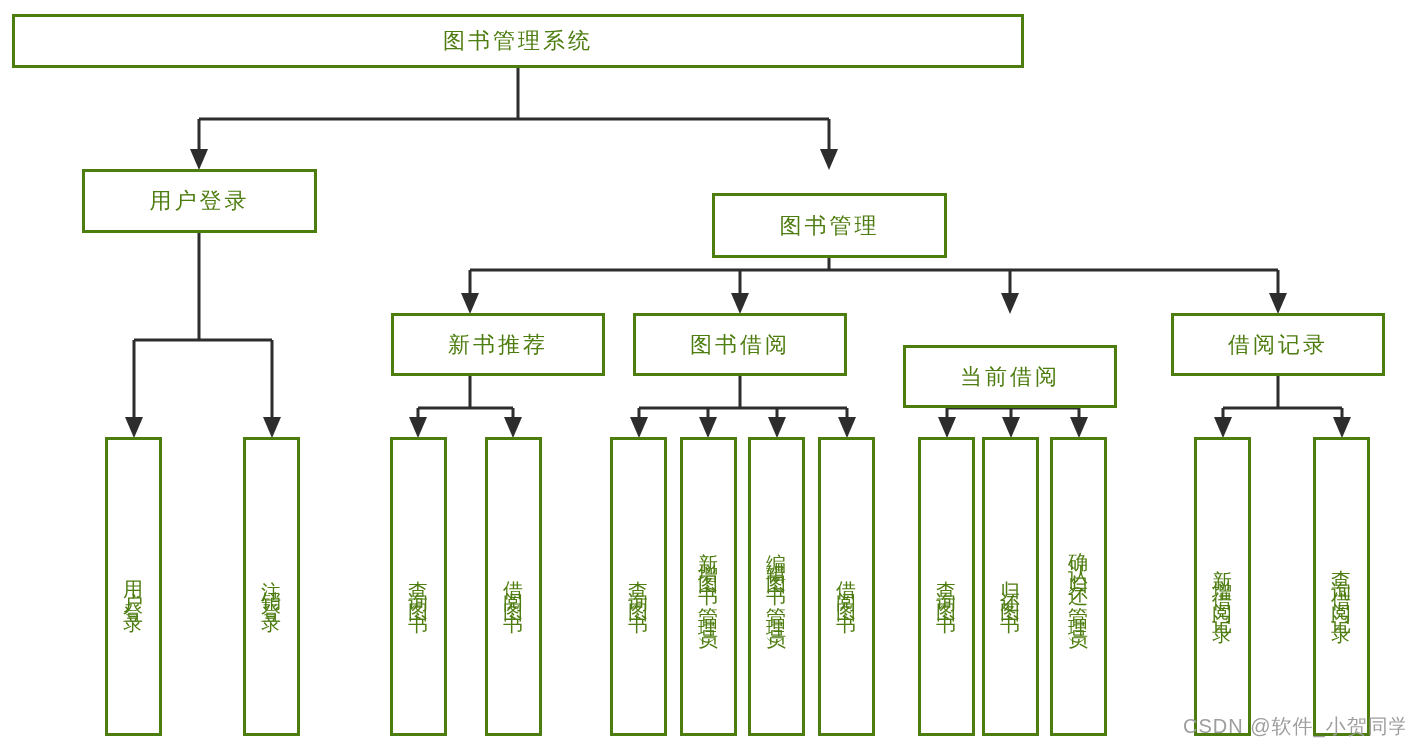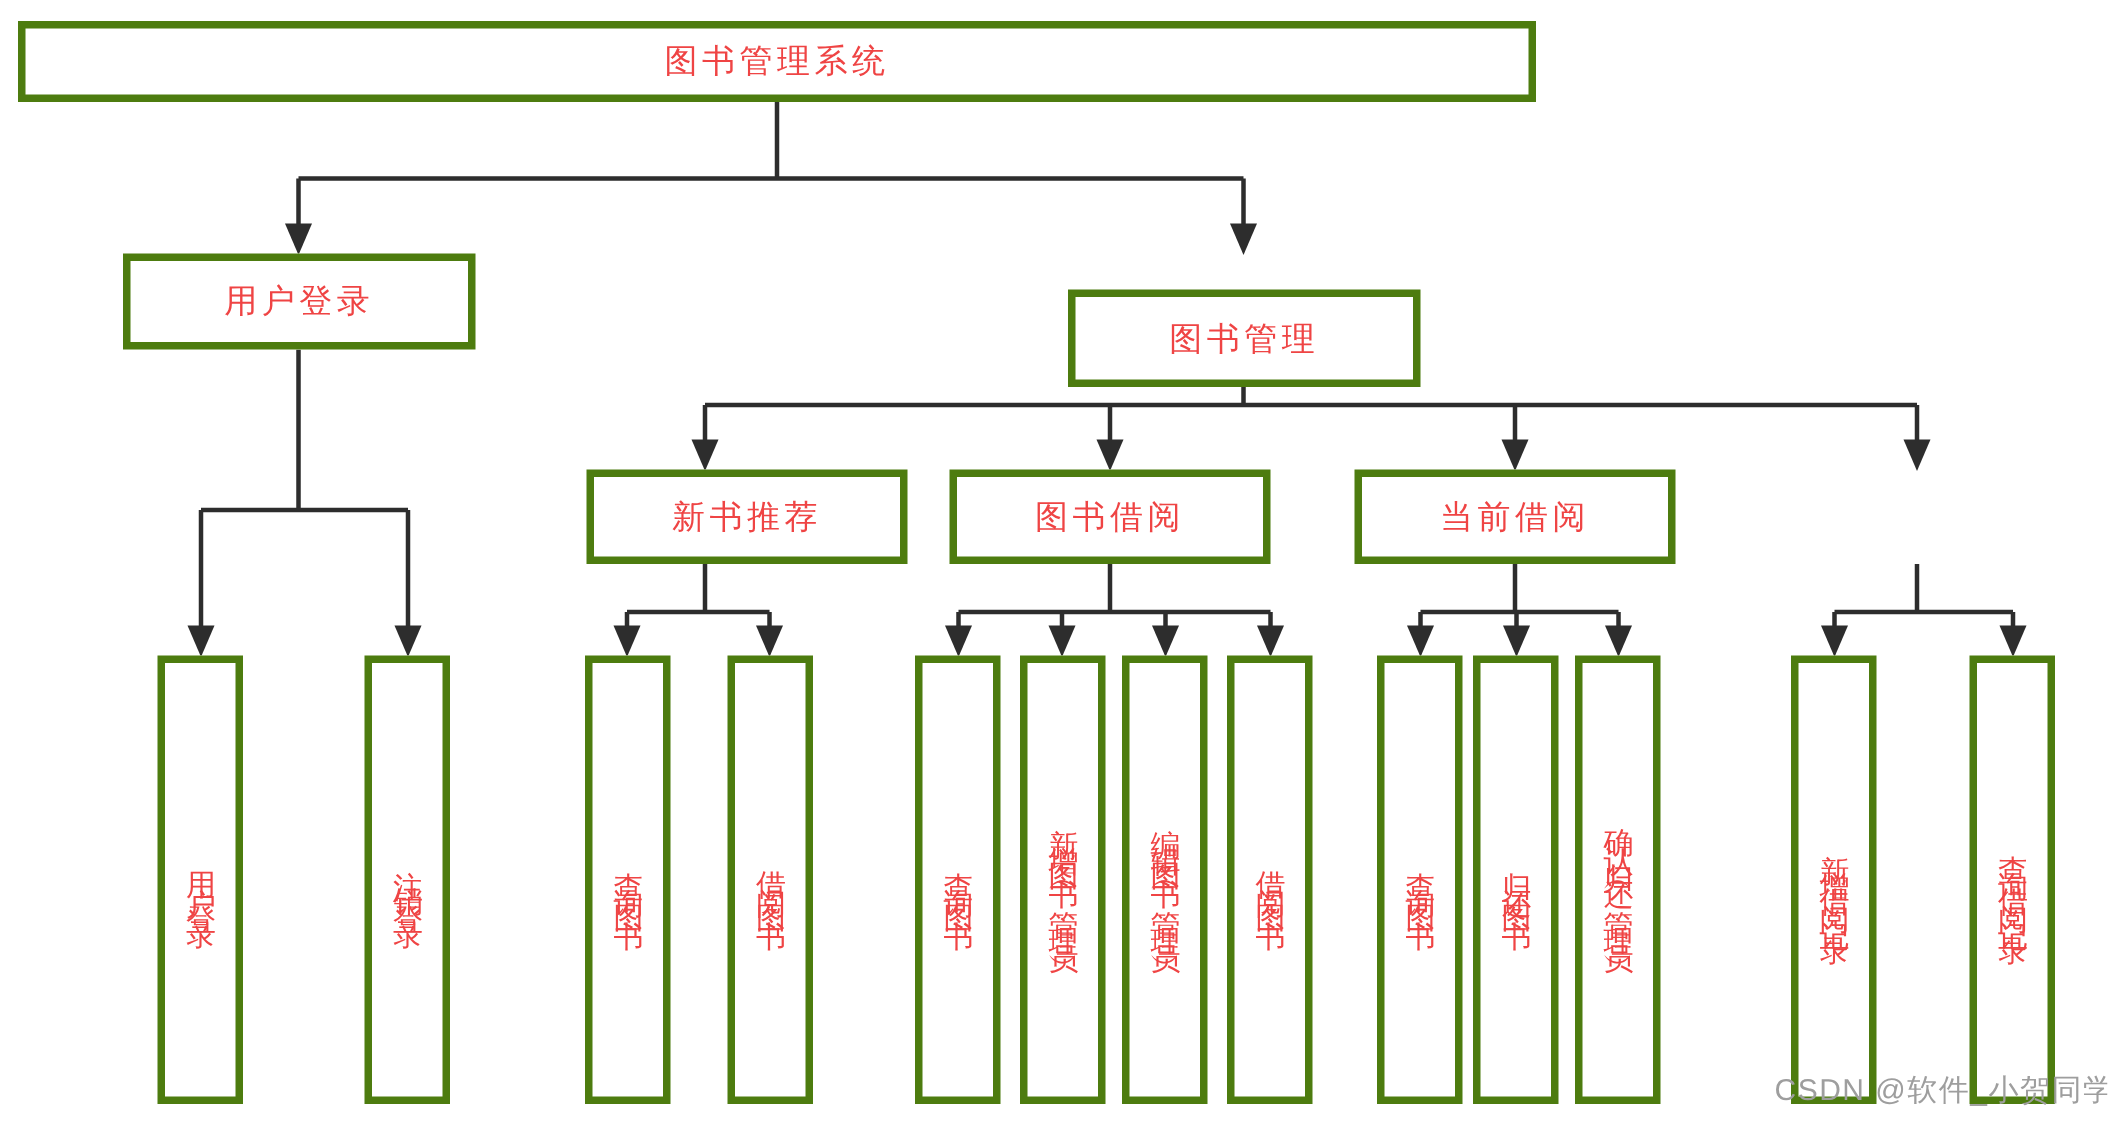--- a/index.html
+++ b/index.html
@@ -18,25 +18,25 @@
   #connectors {
     position: absolute;
     left: 0; top: 0;
     width: 1405px;
     height: 747px;
   }
   .node {
     position: absolute;
     box-sizing: border-box;
     background: #ffffff;
-    border: 5px solid #4d7c0f;
+    border: 3px solid #4d7c0f;
     display: flex;
     align-items: center;
     justify-content: center;
-    color: #ef4444;
+    color: #4d7c0f;
   }
   .node.h span {
     font-size: 22px;
     letter-spacing: 3px;
     white-space: nowrap;
     line-height: 1;
   }
   .node.v span {
     writing-mode: vertical-lr;
     text-orientation: mixed;
@@ -45,21 +45,21 @@
     line-height: 1;
     white-space: nowrap;
   }
   
   .n-root  { left: 12px;   top: 14px;  width: 1012px; height: 54px; }
   .n-l2a   { left: 82px;   top: 169px; width: 235px;  height: 64px; }
   .n-l2b   { left: 712px;  top: 169px; width: 235px;  height: 65px; margin-top: 24px; }
   .n-l3    { top: 313px; width: 214px; height: 63px; }
   .n-l3a   { left: 363px; margin-left: 28px; }
   .n-l3b   { left: 633px; }
-  .n-l3c   { left: 903px; }
+  .n-l3c   { left: 903px; margin-top: 32px; }
   .n-l3d   { left: 1171px; }
   .leaf    { top: 437px; width: 57px; height: 299px; }
   .n-a1 { left: 105px; }
   .n-a2 { left: 243px; }
   .n-b1 { left: 390px; }
   .n-b2 { left: 485px; }
   .n-c1 { left: 610px; }
   .n-c2 { left: 680px; }
   .n-c3 { left: 748px; }
   .n-c4 { left: 818px; }
@@ -149,20 +149,23 @@
 
   <div class="node h n-l3 n-l3a">
     <span>新书推荐</span>
   </div>
   <div class="node h n-l3 n-l3b">
     <span>图书借阅</span>
   </div>
   <div class="node h n-l3 n-l3c">
     <span>当前借阅</span>
   </div>
+  <div class="node h n-l3 n-l3d">
+    <span>借阅记录</span>
+  </div>
 
   <div class="node v leaf n-a1">
     <span>用户登录</span>
   </div>
   <div class="node v leaf n-a2">
     <span>注销登录</span>
   </div>
 
   <div class="node v leaf n-b1">
     <span>查询图书</span>

